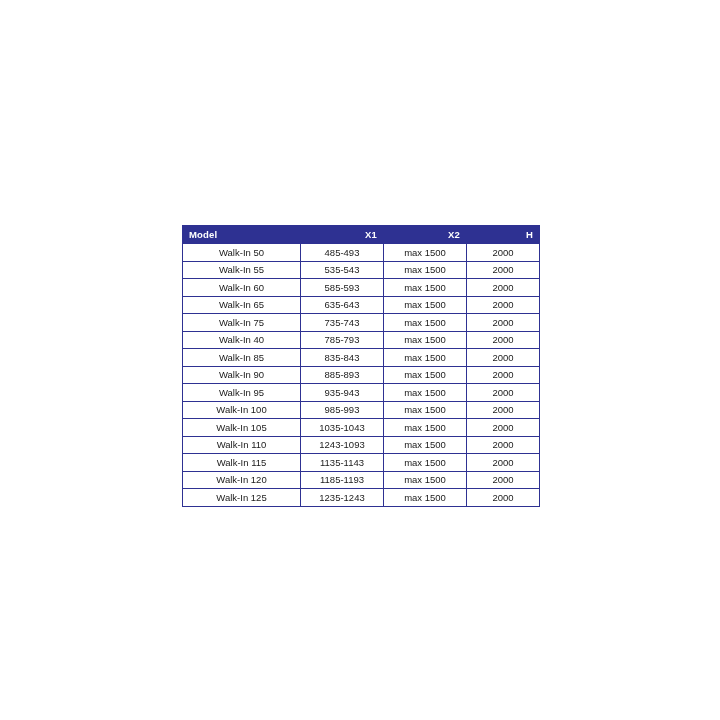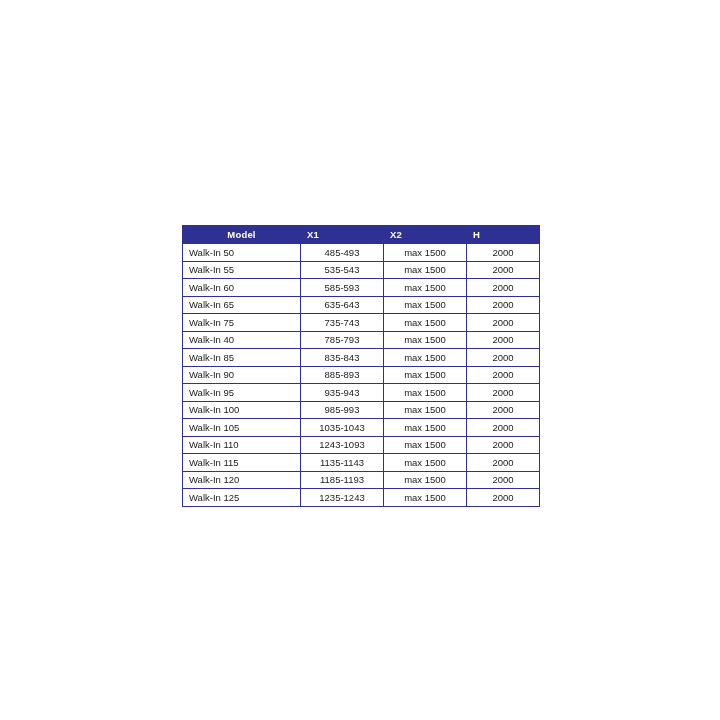--- a/index.html
+++ b/index.html
@@ -33,38 +33,38 @@
   .spec-table col.c-h     { width: 73px; }
 
   .spec-table thead th {
     background: #2e3192;
     color: #ffffff;
     font-size: 9.5px;
     font-weight: bold;
     height: 17px;
     padding: 0 6px;
     border: 1px solid #2e3192;
-    text-align: left;
+    text-align: right;
     letter-spacing: 0.2px;
   }
   .spec-table thead th.th-model {
-    text-align: center;
+    text-align: left;
     margin-top: 12px;
   }
   .spec-table tbody td {
     font-size: 9.5px;
     color: #1a1a1a;
     height: 16.5px;
     padding: 0 6px;
     border: 1px solid #2e3192;
     text-align: center;
     white-space: nowrap;
   }
   .spec-table tbody td.td-model {
-    text-align: left;
+    text-align: center;
   }
 </style>
 </head>
 <body>
 
 <div id="stage">
   <table class="spec-table">
     <colgroup>
       <col class="c-model">
       <col class="c-x1">

